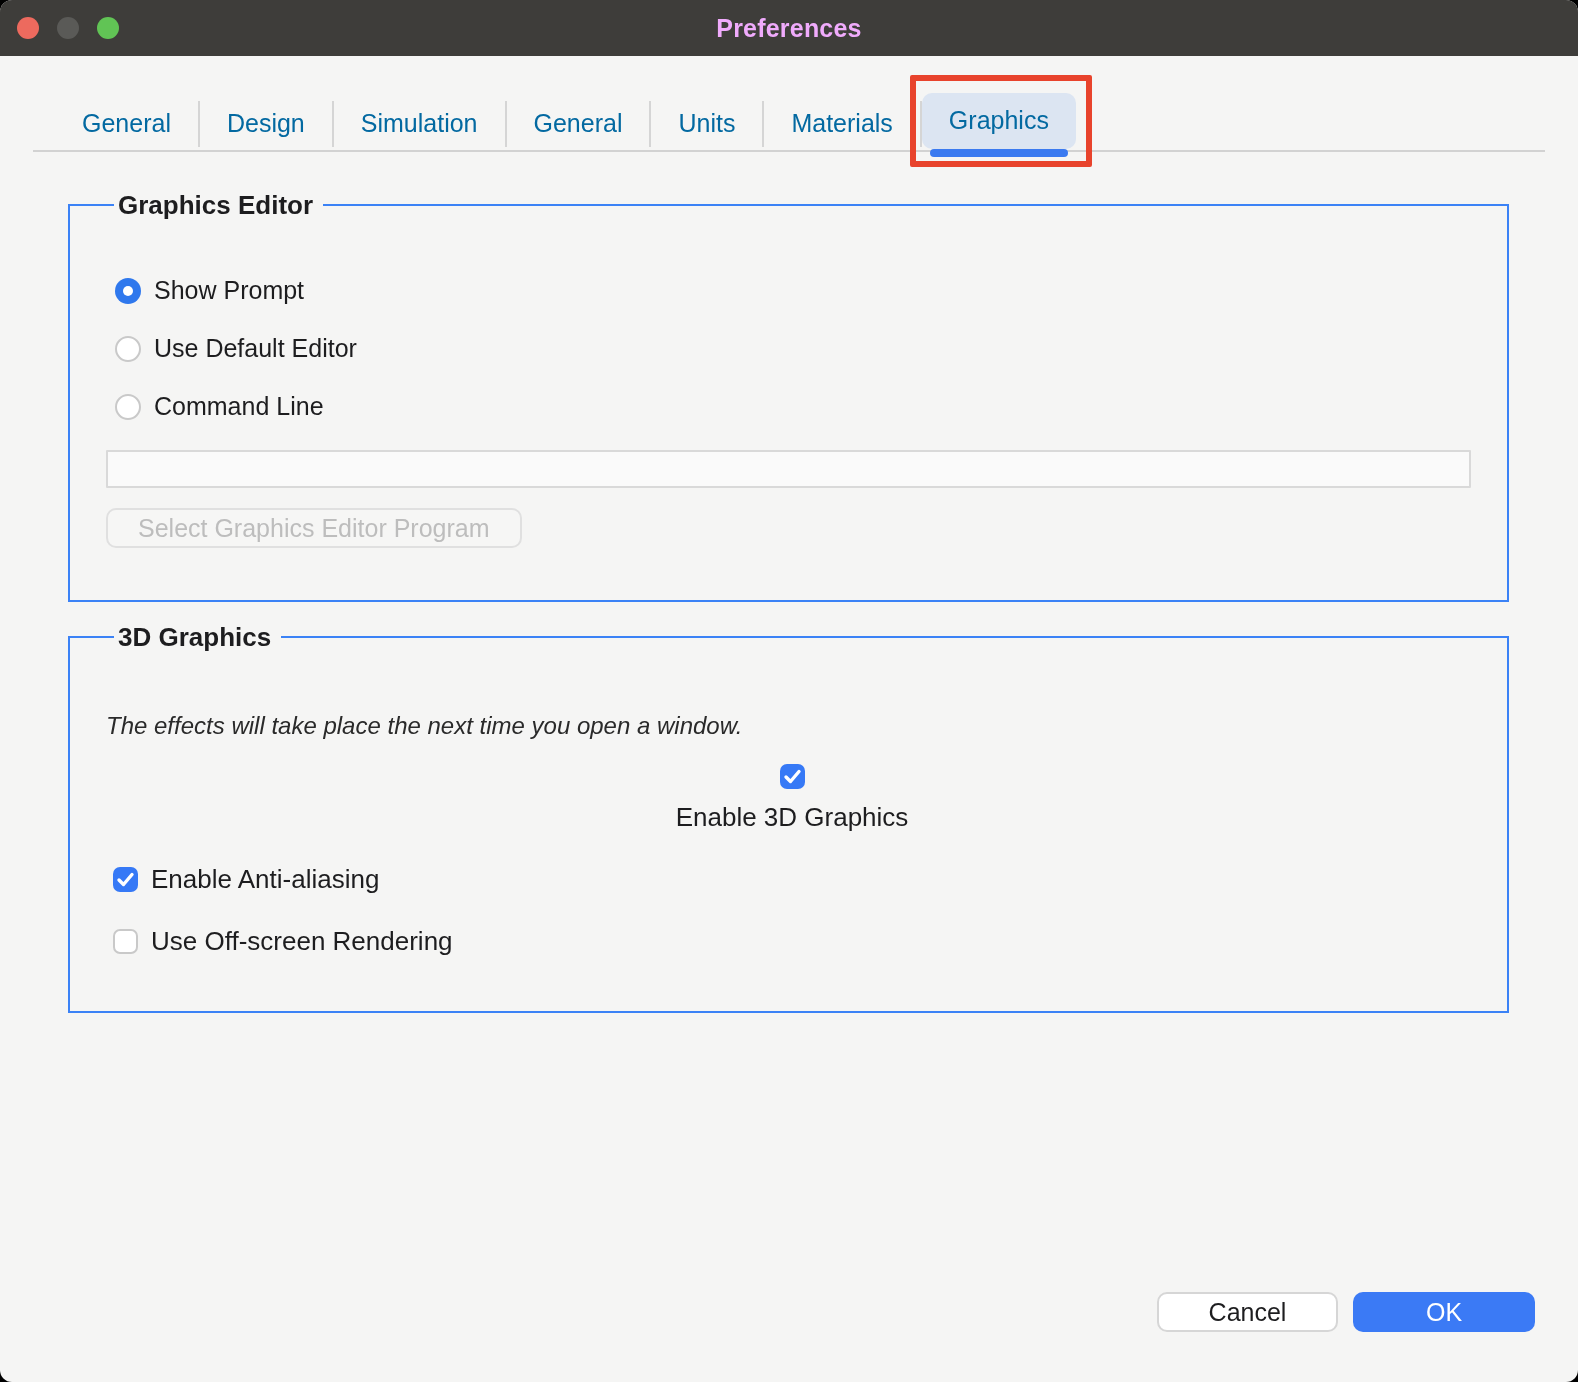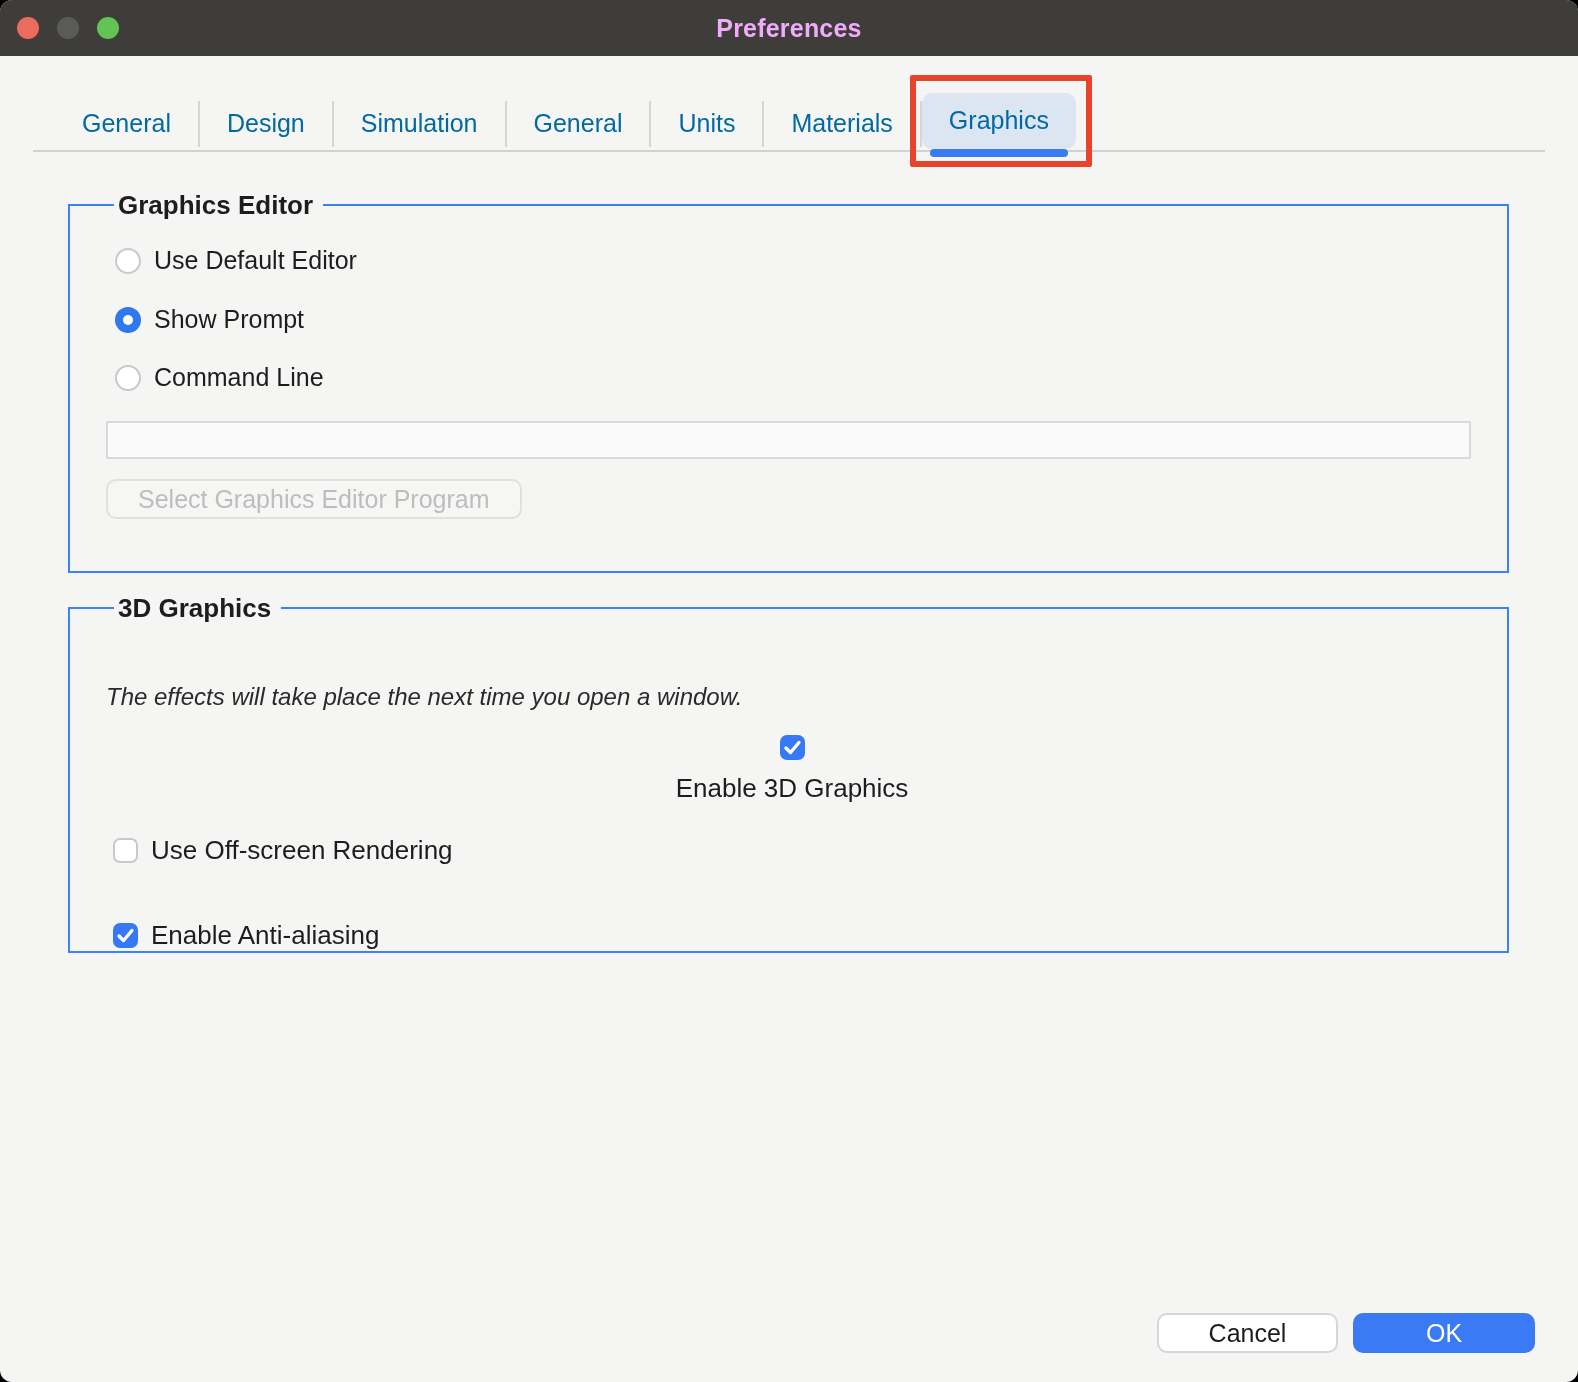--- a/index.html
+++ b/index.html
@@ -43,21 +43,21 @@
   .note{font-style:italic;font-size:24px;color:#2a2a2a;margin:34px 0 0 0;line-height:28px;}
   .check-row{display:flex;align-items:center;gap:13px;margin:31px 0 0 7px;font-size:26px;color:#1d1d1f;}
   .check-row.first{margin-top:24px;flex-direction:column;}
   .check-row.last{margin-bottom:54px;}
   .checkbox{width:25px;height:25px;border-radius:7px;box-sizing:border-box;flex:0 0 auto;display:flex;align-items:center;justify-content:center;}
   .checkbox.checked{background:#3679f6;}
   .checkbox.unchecked{background:#fff;border:2px solid #c9c9c9;}
   .checkbox svg{display:block;}
 
   
-  .footer{position:absolute;right:43px;bottom:29px;display:flex;gap:15px;}
+  .footer{position:absolute;right:43px;bottom:50px;display:flex;gap:15px;}
   .btn{height:40px;border-radius:10px;font-size:25px;font-family:"Liberation Sans",sans-serif;display:flex;align-items:center;justify-content:center;box-sizing:border-box;}
   .btn.cancel{width:181px;background:#ffffff;border:2px solid #d6d6d6;color:#1d1d1f;}
   .btn.ok{width:182px;background:#3b7af5;border:none;color:#ffffff;}
 </style>
 </head>
 <body>
 
 <div class="window">
 
   <div class="titlebar">
@@ -85,27 +85,27 @@
     <div class="tab active">
       <span>Graphics</span>
       <span class="tab-underline"></span>
       <span class="annotation"></span>
     </div>
   </div>
 
   <fieldset class="group">
     <legend>Graphics Editor</legend>
 
+    <div class="radio-row first">
+      <span class="radio selected"></span>
+      <span>Show Prompt</span>
+    </div>
     <div class="radio-row">
       <span class="radio unselected"></span>
       <span>Use Default Editor</span>
-    </div>
-    <div class="radio-row first">
-      <span class="radio selected"></span>
-      <span>Show Prompt</span>
     </div>
     <div class="radio-row">
       <span class="radio unselected"></span>
       <span>Command Line</span>
     </div>
 
     <input type="text" class="cmd-input" value="" style="">
 
     <button class="select-btn" disabled="">Select Graphics Editor Program</button>
   </fieldset>
@@ -117,32 +117,32 @@
 
     <div class="check-row first">
       <span class="checkbox checked">
         <svg width="25" height="25" viewBox="0 0 25 25">
           <polyline points="6,13 10.5,17.5 19,7.5" fill="none" stroke="#ffffff" stroke-width="3.4" stroke-linecap="round" stroke-linejoin="round"></polyline>
         </svg>
       </span>
       <span>Enable 3D Graphics</span>
     </div>
 
-    <div class="check-row last">
-      <span class="checkbox unchecked"></span>
-      <span>Use Off-screen Rendering</span>
-    </div>
-
     <div class="check-row">
       <span class="checkbox checked">
         <svg width="25" height="25" viewBox="0 0 25 25">
           <polyline points="6,13 10.5,17.5 19,7.5" fill="none" stroke="#ffffff" stroke-width="3.4" stroke-linecap="round" stroke-linejoin="round"></polyline>
         </svg>
       </span>
       <span>Enable Anti-aliasing</span>
+    </div>
+
+    <div class="check-row last">
+      <span class="checkbox unchecked"></span>
+      <span>Use Off-screen Rendering</span>
     </div>
   </fieldset>
 
   <div class="footer">
     <button class="btn cancel">Cancel</button>
     <button class="btn ok">OK</button>
   </div>
 
 </div>
 

